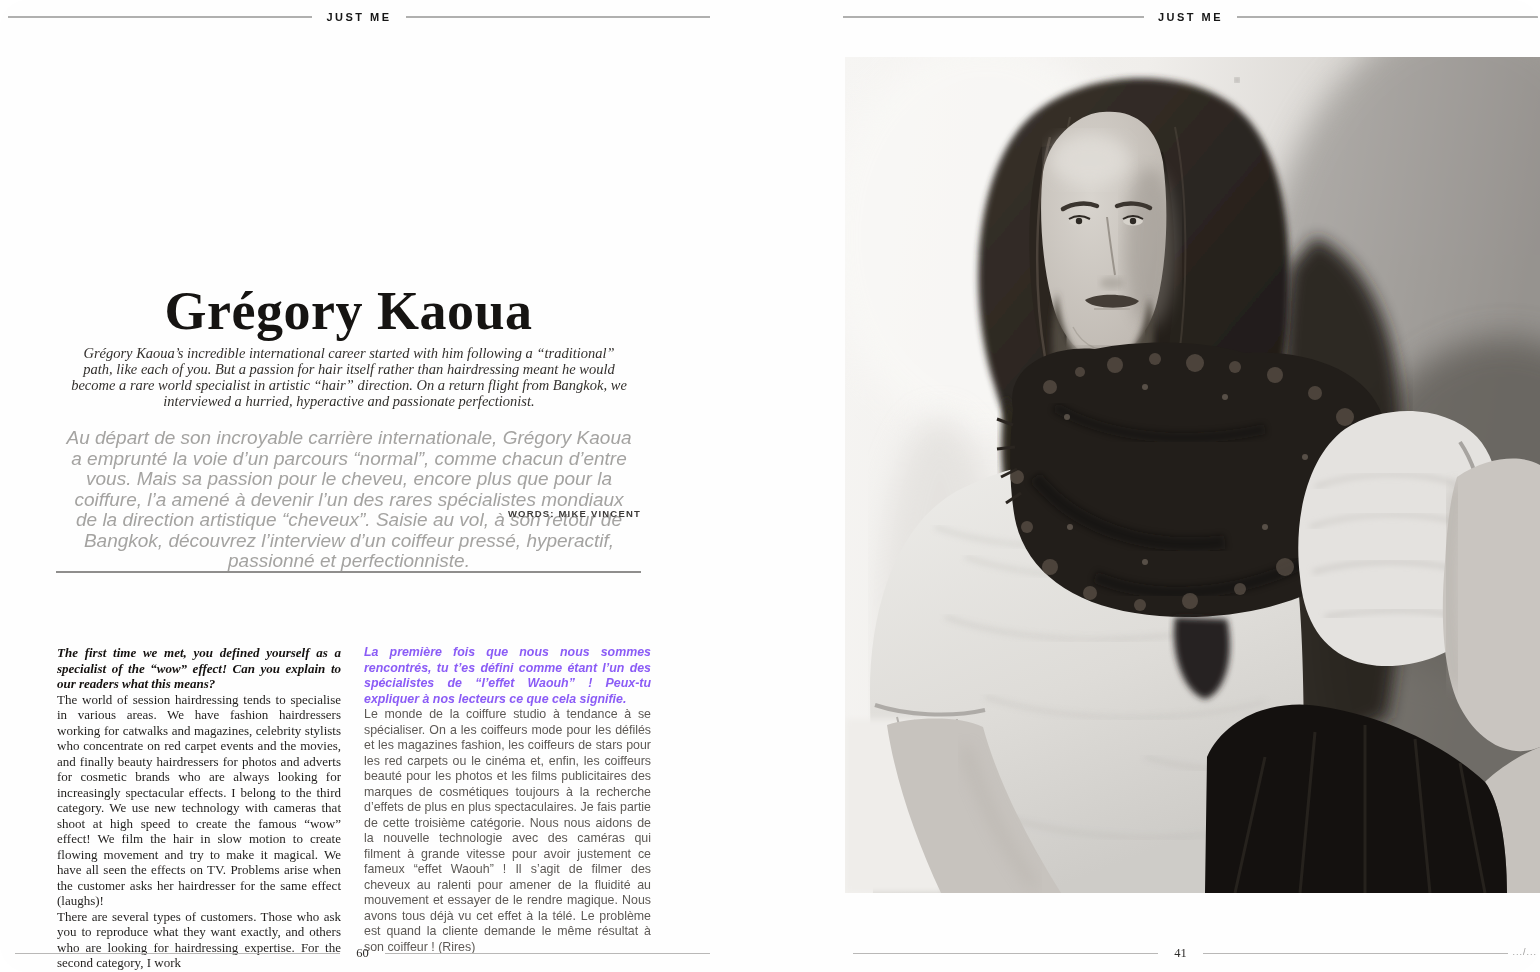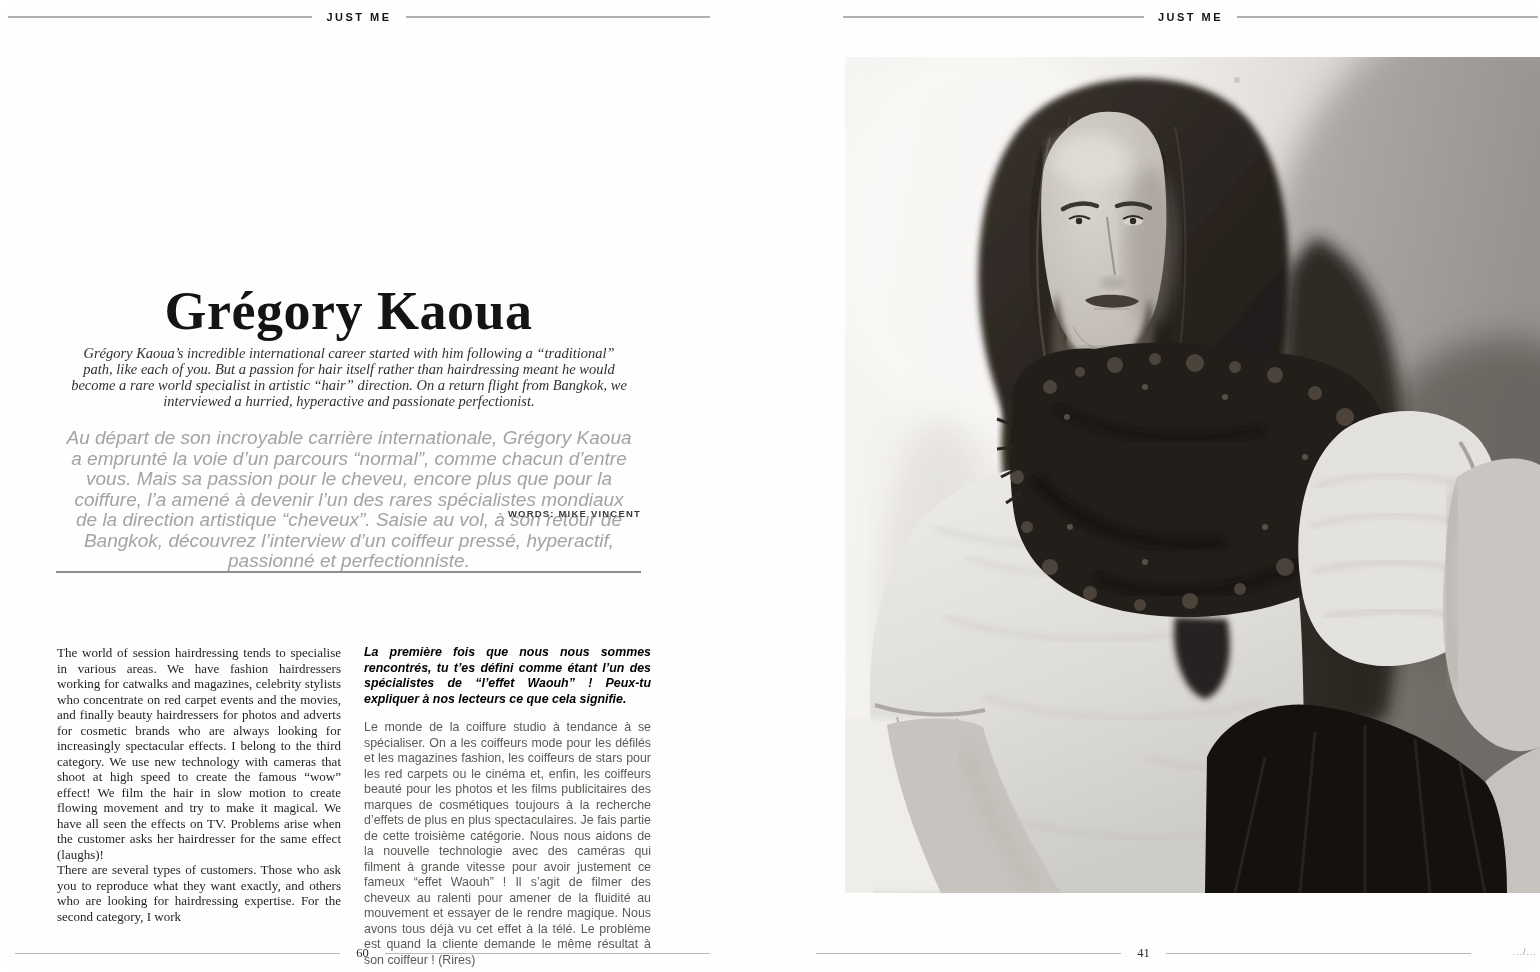--- a/index.html
+++ b/index.html
@@ -30,22 +30,22 @@
           letter-spacing:1.2px;color:#3c3a38;}
   .divider{position:absolute;left:56px;top:571px;width:585px;height:1.5px;background:#8f8e8d;}
 
   .col{position:absolute;top:645px;text-align:justify;}
   .col-en{left:57px;width:284px;font-size:13px;line-height:15.5px;color:#211f1d;}
   .col-fr{left:364px;width:287px;font-family:"Liberation Sans", sans-serif;
           font-size:12.4px;line-height:15.5px;color:#5d5955;}
   .col p{margin:0;}
   .col p.question{font-weight:700;font-style:italic;}
   .col-en p.question{color:#14110f;}
-  .col-fr p.question{color:#000000;}
-  .col p.question + p.answer{margin-top:13px;}
+  .col-fr p.question{color:#8b5cf6;}
+  .col p.question + p.answer{margin-top:0;}
   .col p.answer + p.question{margin-top:15px;}
 
   
   .photo{position:absolute;left:845px;top:57px;width:695px;height:836px;overflow:hidden;}
   .photo svg{display:block;width:100%;height:100%;}
 </style>
 </head>
 <body>
 
 <div class="spread">
@@ -61,20 +61,21 @@
     <span class="rule"></span>
   </div>
 
   <h1 class="title">Grégory Kaoua</h1>
   <p class="intro-en">Grégory Kaoua’s incredible international career started with him following a “traditional” path, like each of you. But a passion for hair itself rather than hairdressing meant he would become a rare world specialist in artistic “hair” direction. On a return flight from Bangkok, we interviewed a hurried, hyperactive and passionate perfectionist.</p>
   <p class="intro-fr">Au départ de son incroyable carrière internationale, Grégory Kaoua a emprunté la voie d’un parcours “normal”, comme chacun d’entre vous. Mais sa passion pour le cheveu, encore plus que pour la coiffure, l’a amené à devenir l’un des rares spécialistes mondiaux de la direction artistique “cheveux”. Saisie au vol, à son retour de Bangkok, découvrez l’interview d’un coiffeur pressé, hyperactif, passionné et perfectionniste.</p>
   <div class="byline">WORDS: MIKE VINCENT</div>
   <div class="divider"></div>
 
   <div class="col col-en">
+    <p class="question">The first time we met, you defined yourself as a specialist of the “wow” effect! Can you explain to our readers what this means?</p>
     <p class="answer">The world of session hairdressing tends to specialise in various areas. We have fashion hairdressers working for catwalks and magazines, celebrity stylists who concentrate on red carpet events and the movies, and finally beauty hairdressers for photos and adverts for cosmetic brands who are always looking for increasingly spectacular effects. I belong to the third category. We use new technology with cameras that shoot at high speed to create the famous “wow” effect! We film the hair in slow motion to create flowing movement and try to make it magical. We have all seen the effects on TV. Problems arise when the customer asks her hairdresser for the same effect (laughs)!</p>
     <p class="answer">There are several types of customers. Those who ask you to reproduce what they want exactly, and others who are looking for hairdressing expertise. For the second category, I work</p>
   </div>
 
   <div class="col col-fr">
     <p class="question">La première fois que nous nous sommes rencontrés, tu t’es défini comme étant l’un des spécialistes de “l’effet Waouh” ! Peux-tu expliquer à nos lecteurs ce que cela signifie.</p>
     <p class="answer">Le monde de la coiffure studio à tendance à se spécialiser. On a les coiffeurs mode pour les défilés et les magazines fashion, les coiffeurs de stars pour les red carpets ou le cinéma et, enfin, les coiffeurs beauté pour les photos et les films publicitaires des marques de cosmétiques toujours à la recherche d’effets de plus en plus spectaculaires. Je fais partie de cette troisième catégorie. Nous nous aidons de la nouvelle technologie avec des caméras qui filment à grande vitesse pour avoir justement ce fameux “effet Waouh” ! Il s’agit de filmer des cheveux au ralenti pour amener de la fluidité au mouvement et essayer de le rendre magique. Nous avons tous déjà vu cet effet à la télé. Le problème est quand la cliente demande le même résultat à son coiffeur ! (Rires)</p>
     <p class="question">Quel processus suis-tu pour la direction artistique coiffure ?</p>
 
   </div>
@@ -233,20 +234,20 @@
         <path d="M420,700 L390,836 M470,675 L455,836 M520,668 L520,836 M570,682 L585,836 M615,706 L640,836" stroke="#2e2923" stroke-width="3" fill="none" opacity="0.7"></path>
       </g>
     </svg>
   </div>
 
   <div class="runfoot" style="left:15px;top:946px;width:695px;">
     <span class="rule"></span>
     <span class="folio">60</span>
     <span class="rule"></span>
   </div>
-  <div class="runfoot" style="left:816px;top:946px;width:655px;">
+  <div class="runfoot" style="left:853px;top:946px;width:655px;">
     <span class="rule"></span>
     <span class="folio">41</span>
     <span class="rule"></span>
   </div>
   <div class="cont-mark">.../...</div>
 
 </div>
 
 </body></html>

